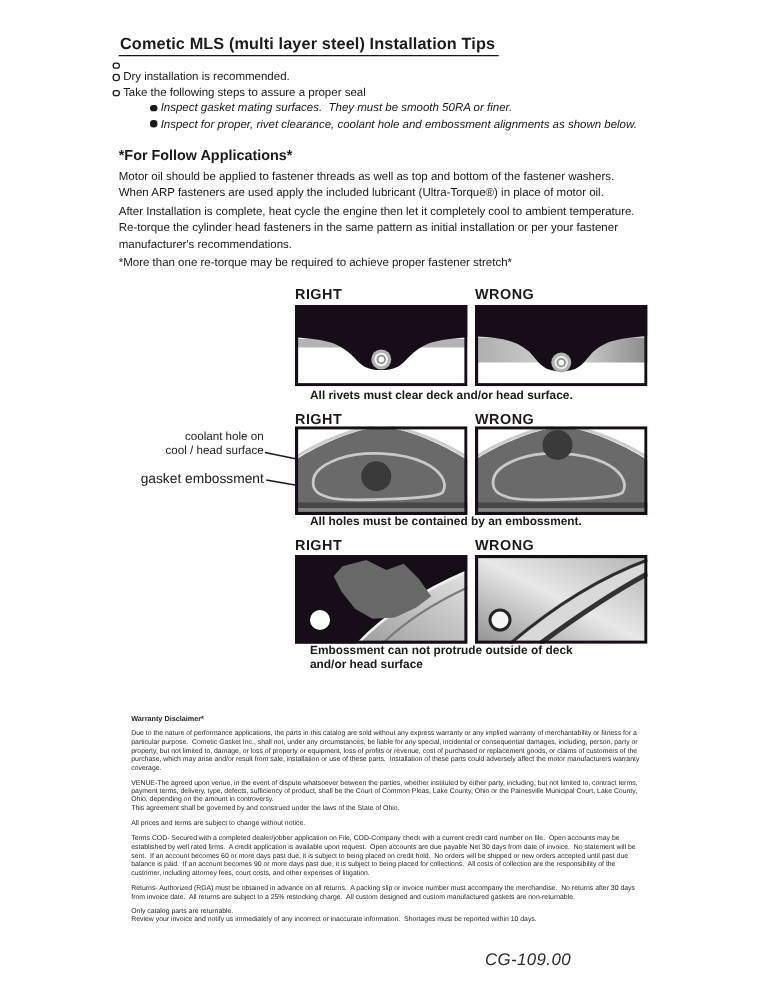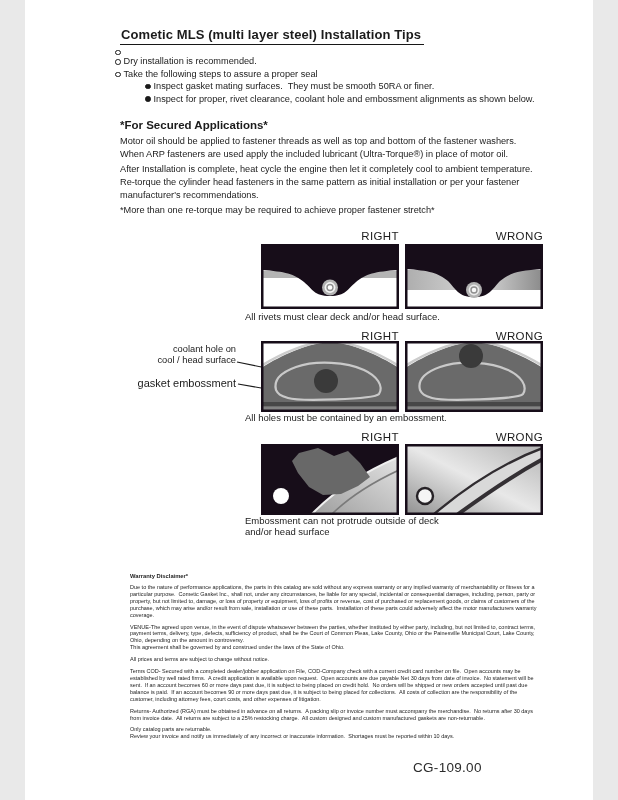--- a/index.html
+++ b/index.html
@@ -1,52 +1,52 @@
 <!DOCTYPE html>
 <html><head>
 <meta charset="utf-8">
 <style>
   html,body{margin:0;padding:0;background:#e9e9e9;}
   .page{
-    position:relative;width:568px;height:800px;background:#ffffff;
+    position:relative;width:618px;height:800px;background:#ffffff;
     font-family:"Liberation Sans","DejaVu Sans",sans-serif;color:#1b1b1b;
     overflow:hidden;margin:0 auto;
   }
   .abs{position:absolute;}
   .title{
     left:95px;top:27px;font-size:13px;font-weight:bold;letter-spacing:0.1px;
     border-bottom:1.5px solid #171717;padding:0 3px 2px 1px;white-space:nowrap;
   }
   .tips{left:90px;top:46px;width:440px;}
   .tip-row{display:flex;align-items:flex-start;line-height:12.4px;font-size:9.2px;}
-  .tip-row.sub{margin-left:30px;}
+  .tip-row.sub{margin-left:30px;font-style:italic;}
   .dot{flex:none;width:3.5px;height:3.5px;border-radius:50%;margin:3.8px 3px 0 0;}
   .dot.open{border:1px solid #1a1a1a;}
   .dot.filled{background:#1a1a1a;border:1px solid #1a1a1a;}
   .tip-text{white-space:pre-wrap;}
   .h2{left:95px;top:119px;font-size:11.5px;font-weight:bold;}
   .para{left:95px;width:420px;font-size:9.2px;line-height:12.8px;white-space:pre-wrap;}
   .p1{top:135px;} .p2{top:163px;} .note{top:204px;}
-  .fig-label{width:138px;text-align:right;font-size:11.5px;font-weight:normal;letter-spacing:0.4px;}
+  .fig-label{width:138px;text-align:left;font-size:11.5px;font-weight:bold;letter-spacing:0.4px;}
   .lab1{top:230px;} .lab2{top:330px;} .lab3{top:431px;}
   .colL{left:236px;} .colR{left:380px;}
   .figbox{width:138px;}
   .box1{top:244px;height:65px;} .box2{top:341px;height:71px;} .box3{top:444px;height:71px;}
   .figbox svg{display:block;width:100%;height:100%;}
-  .caption{left:220px;font-size:9.5px;font-weight:normal;line-height:10.6px;white-space:pre-wrap;}
+  .caption{left:248px;font-size:9.5px;font-weight:bold;line-height:10.6px;white-space:pre-wrap;}
   .cap1{top:312px;width:290px;} .cap2{top:413px;width:290px;} .cap3{top:516px;width:218px;}
   .anno{left:108px;width:103px;text-align:right;line-height:10.8px;}
   .annoA{top:344px;font-size:9.3px;}
   .annoB{top:378px;font-size:11px;}
   .leaders{left:211px;top:358px;width:90px;height:38px;}
   .warranty{left:105px;top:573px;width:410px;color:#242424;}
   .w-head{font-size:5.8px;font-weight:bold;margin-bottom:5px;}
   .w-para{font-size:5.5px;line-height:6.9px;margin-bottom:5px;white-space:pre-wrap;}
   .w-para.tight{margin-bottom:0;}
-  .footer-code{left:388px;top:760px;font-size:13.5px;letter-spacing:0.3px;color:#2b2b2b;}
+  .footer-code{left:388px;top:760px;font-size:13.5px;letter-spacing:0.3px;color:#2b2b2b;font-style:italic;}
 </style>
 </head>
 <body>
 
 <div class="page">
 
   <div class="abs title">Cometic MLS (multi layer steel) Installation Tips</div>
 
   <div class="abs tips">
     <div class="tip-row">
@@ -63,21 +63,21 @@
     <div class="tip-row sub">
       <span class="dot filled"></span>
       <span class="tip-text">Inspect gasket mating surfaces.  They must be smooth 50RA or finer.</span>
     </div>
     <div class="tip-row sub">
       <span class="dot filled"></span>
       <span class="tip-text">Inspect for proper, rivet clearance, coolant hole and embossment alignments as shown below.</span>
     </div>
   </div>
 
-  <div class="abs h2">*For Secured Applications*</div>
+  <div class="abs h2">*For Follow Applications*</div>
   <div class="abs para p1">Motor oil should be applied to fastener threads as well as top and bottom of the fastener washers. When ARP fasteners are used apply the included lubricant (Ultra-Torque®) in place of motor oil.</div>
   <div class="abs para note">*More than one re-torque may be required to achieve proper fastener stretch*</div>
   <div class="abs para p2">After Installation is complete, heat cycle the engine then let it completely cool to ambient temperature. Re-torque the cylinder head fasteners in the same pattern as initial installation or per your fastener manufacturer's recommendations.</div>
 
   <div class="abs fig-label lab1 colL">RIGHT</div>
   <div class="abs fig-label lab1 colR">WRONG</div>
 
   <div class="abs figbox box1 colL">
     <svg viewBox="0 0 138 65" preserveAspectRatio="none">
       <rect x="0" y="0" width="138" height="65" fill="#ffffff"></rect>

